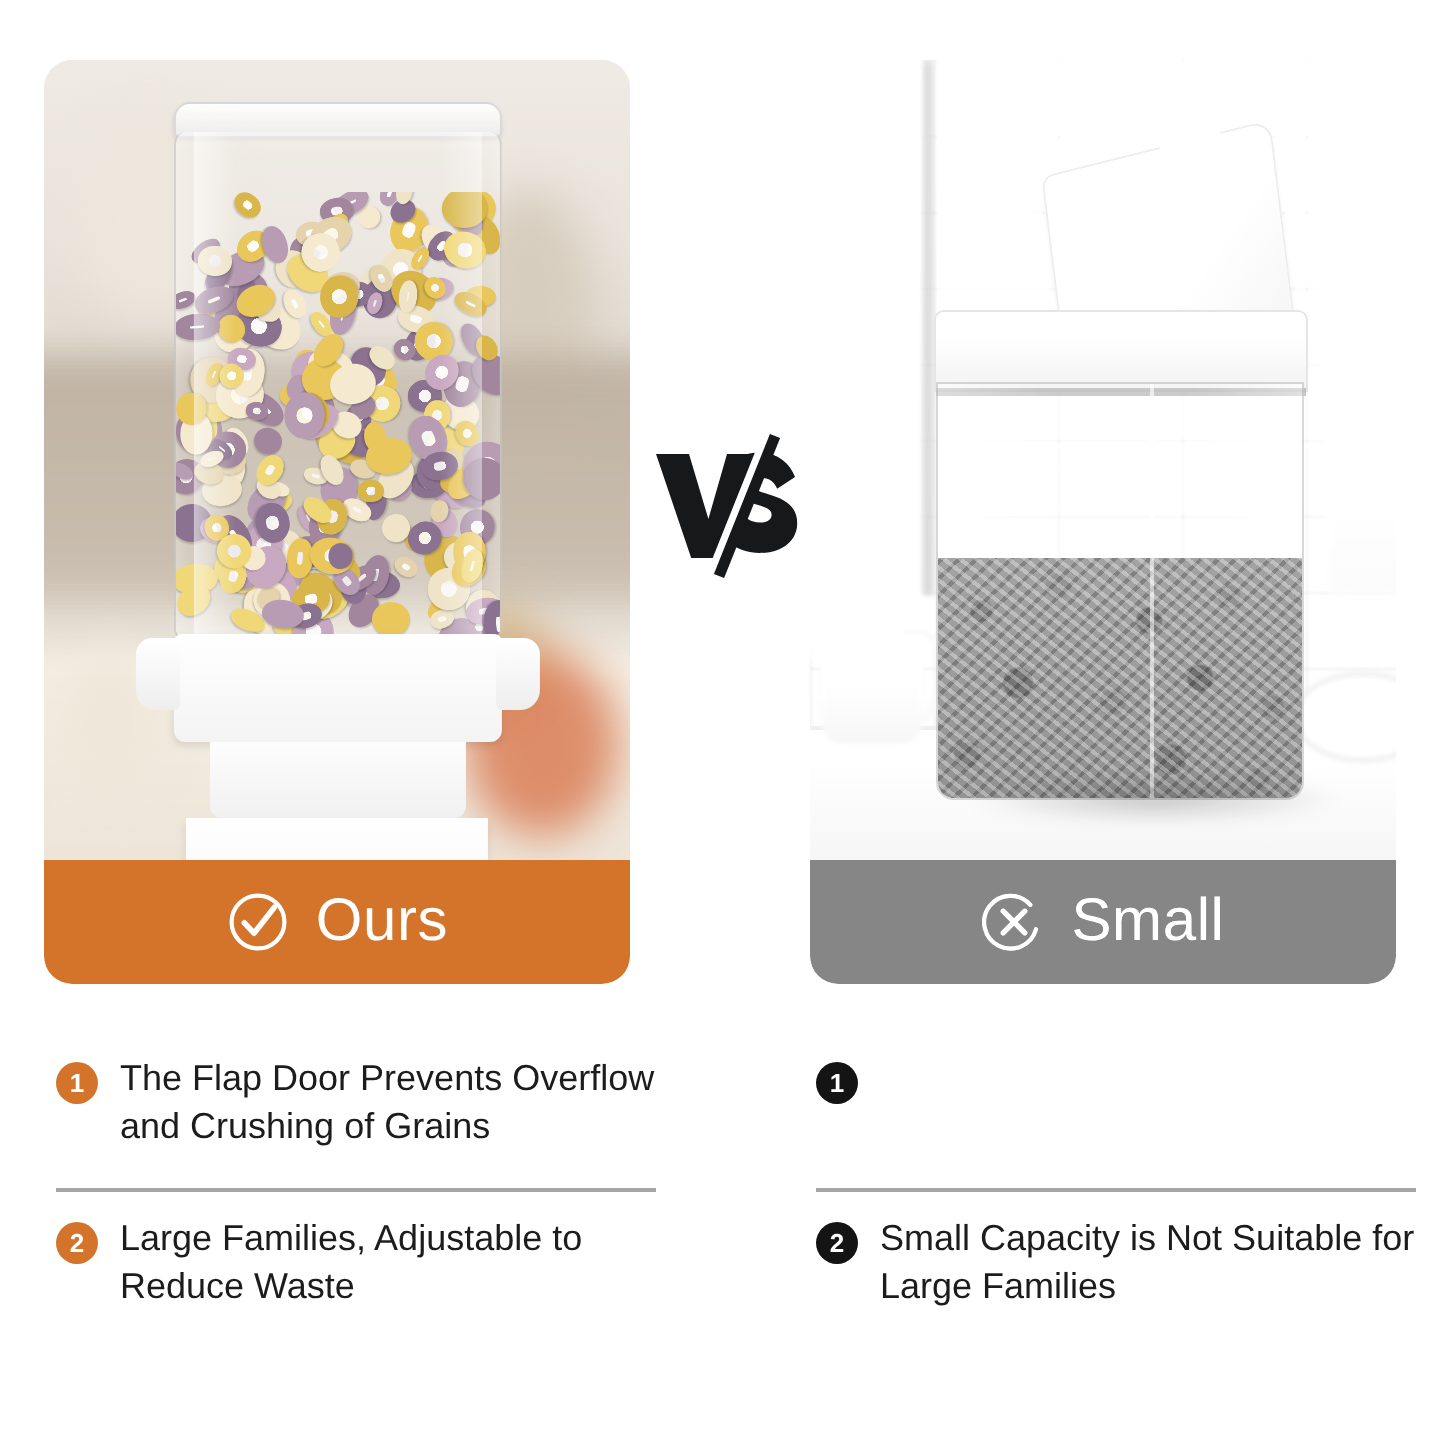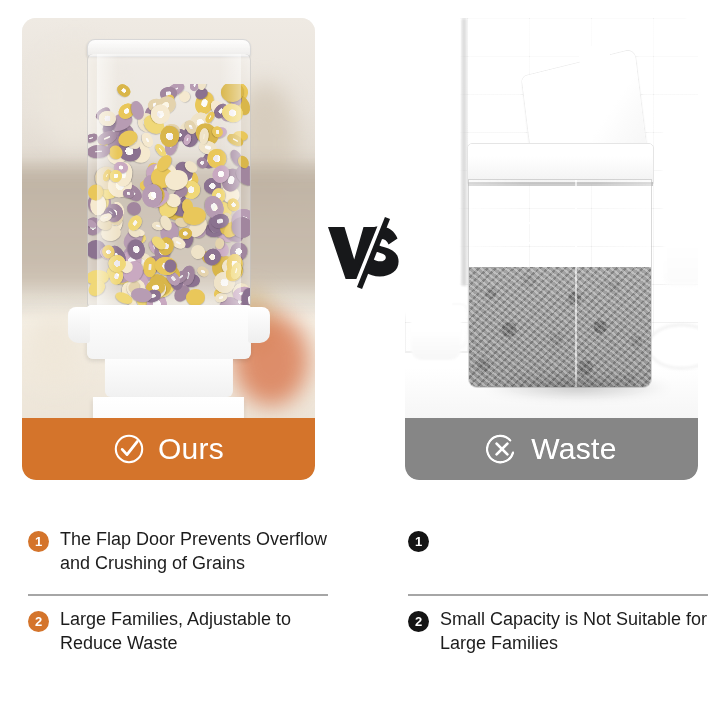--- a/index.html
+++ b/index.html
@@ -19,21 +19,21 @@
   .compare-row {
     position: absolute;
     left: 0;
     top: 0;
     width: 720px;
     height: 520px;
   }
 
   .panel {
     position: absolute;
-    top: 18px;
+    top: 30px;
     width: 293px;
     height: 462px;
     border-radius: 14px;
     overflow: hidden;
     background: #f3f1ee;
   }
   .panel-left  { left: 22px; }
   .panel-right { left: 405px; filter: grayscale(1) brightness(1.06); }
 
   .scene {
@@ -689,21 +689,21 @@
       </div>
     </div>
 
     <div class="ribbon others">
       <span>
         <svg width="32" height="32" viewBox="0 0 32 32">
           <path d="M24.2 7.4 A13.2 13.2 0 1 0 27 19.6" fill="none" stroke="#ffffff" stroke-width="2.1" stroke-linecap="round"></path>
           <path d="M10.6 10.6 L21.4 21.4 M21.4 10.6 L10.6 21.4" fill="none" stroke="#ffffff" stroke-width="2.6" stroke-linecap="round"></path>
         </svg>
       </span>
-      <span class="ribbon-text">Waste</span>
+      <span class="ribbon-text">Small</span>
     </div>
   </div>
 
   <div class="vs-badge">
     <svg width="76" height="74" viewBox="0 0 76 74" aria-label="VS">
       <g fill="#17181a">
         <path d="M2 11 H18.5 L28.2 43.5 L37.5 11 H53 L35.8 63 H19.6 Z"></path>
         <path d="M71.5 22.5 C69 15.5 62.5 10.2 53.5 10.2 C44.5 10.2 38.2 15.6 38.2 23.2
                  C38.2 30.4 43.4 33.8 52.2 36.2 C57.8 37.8 59.8 39.0 59.8 41.4
                  C59.8 43.8 57.6 45.3 54.0 45.3 C49.2 45.3 45.6 42.6 43.6 37.9

